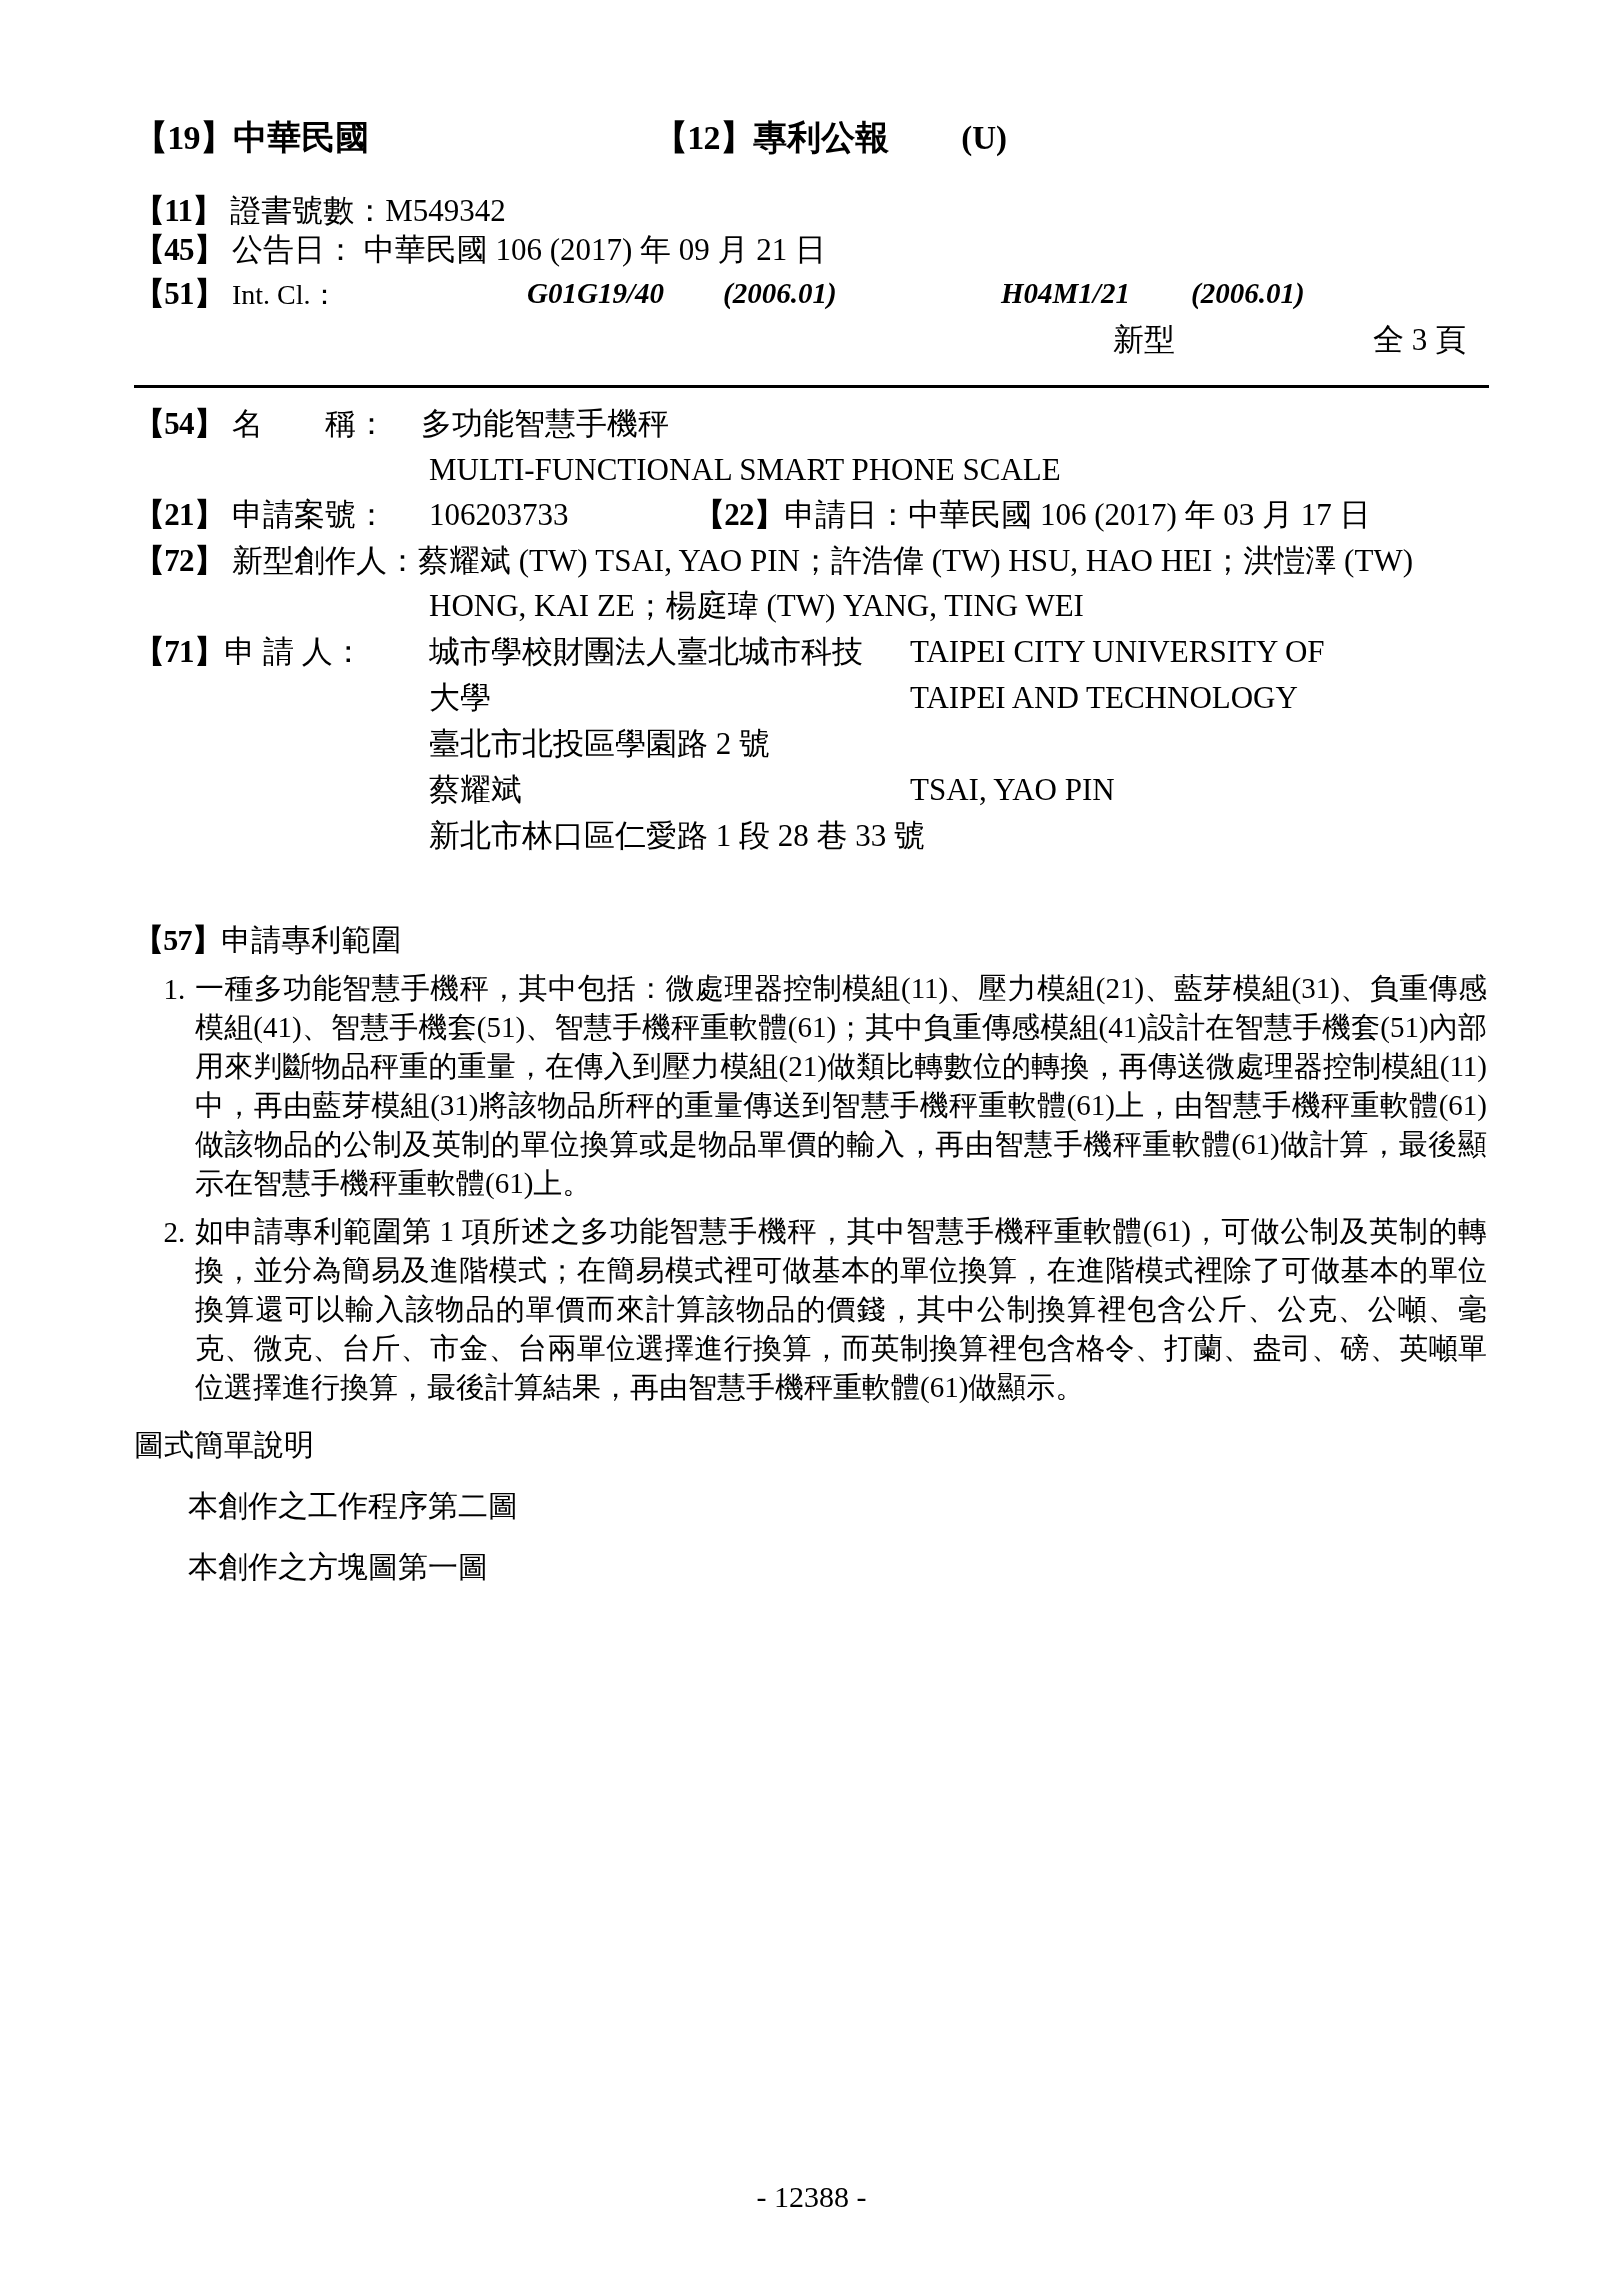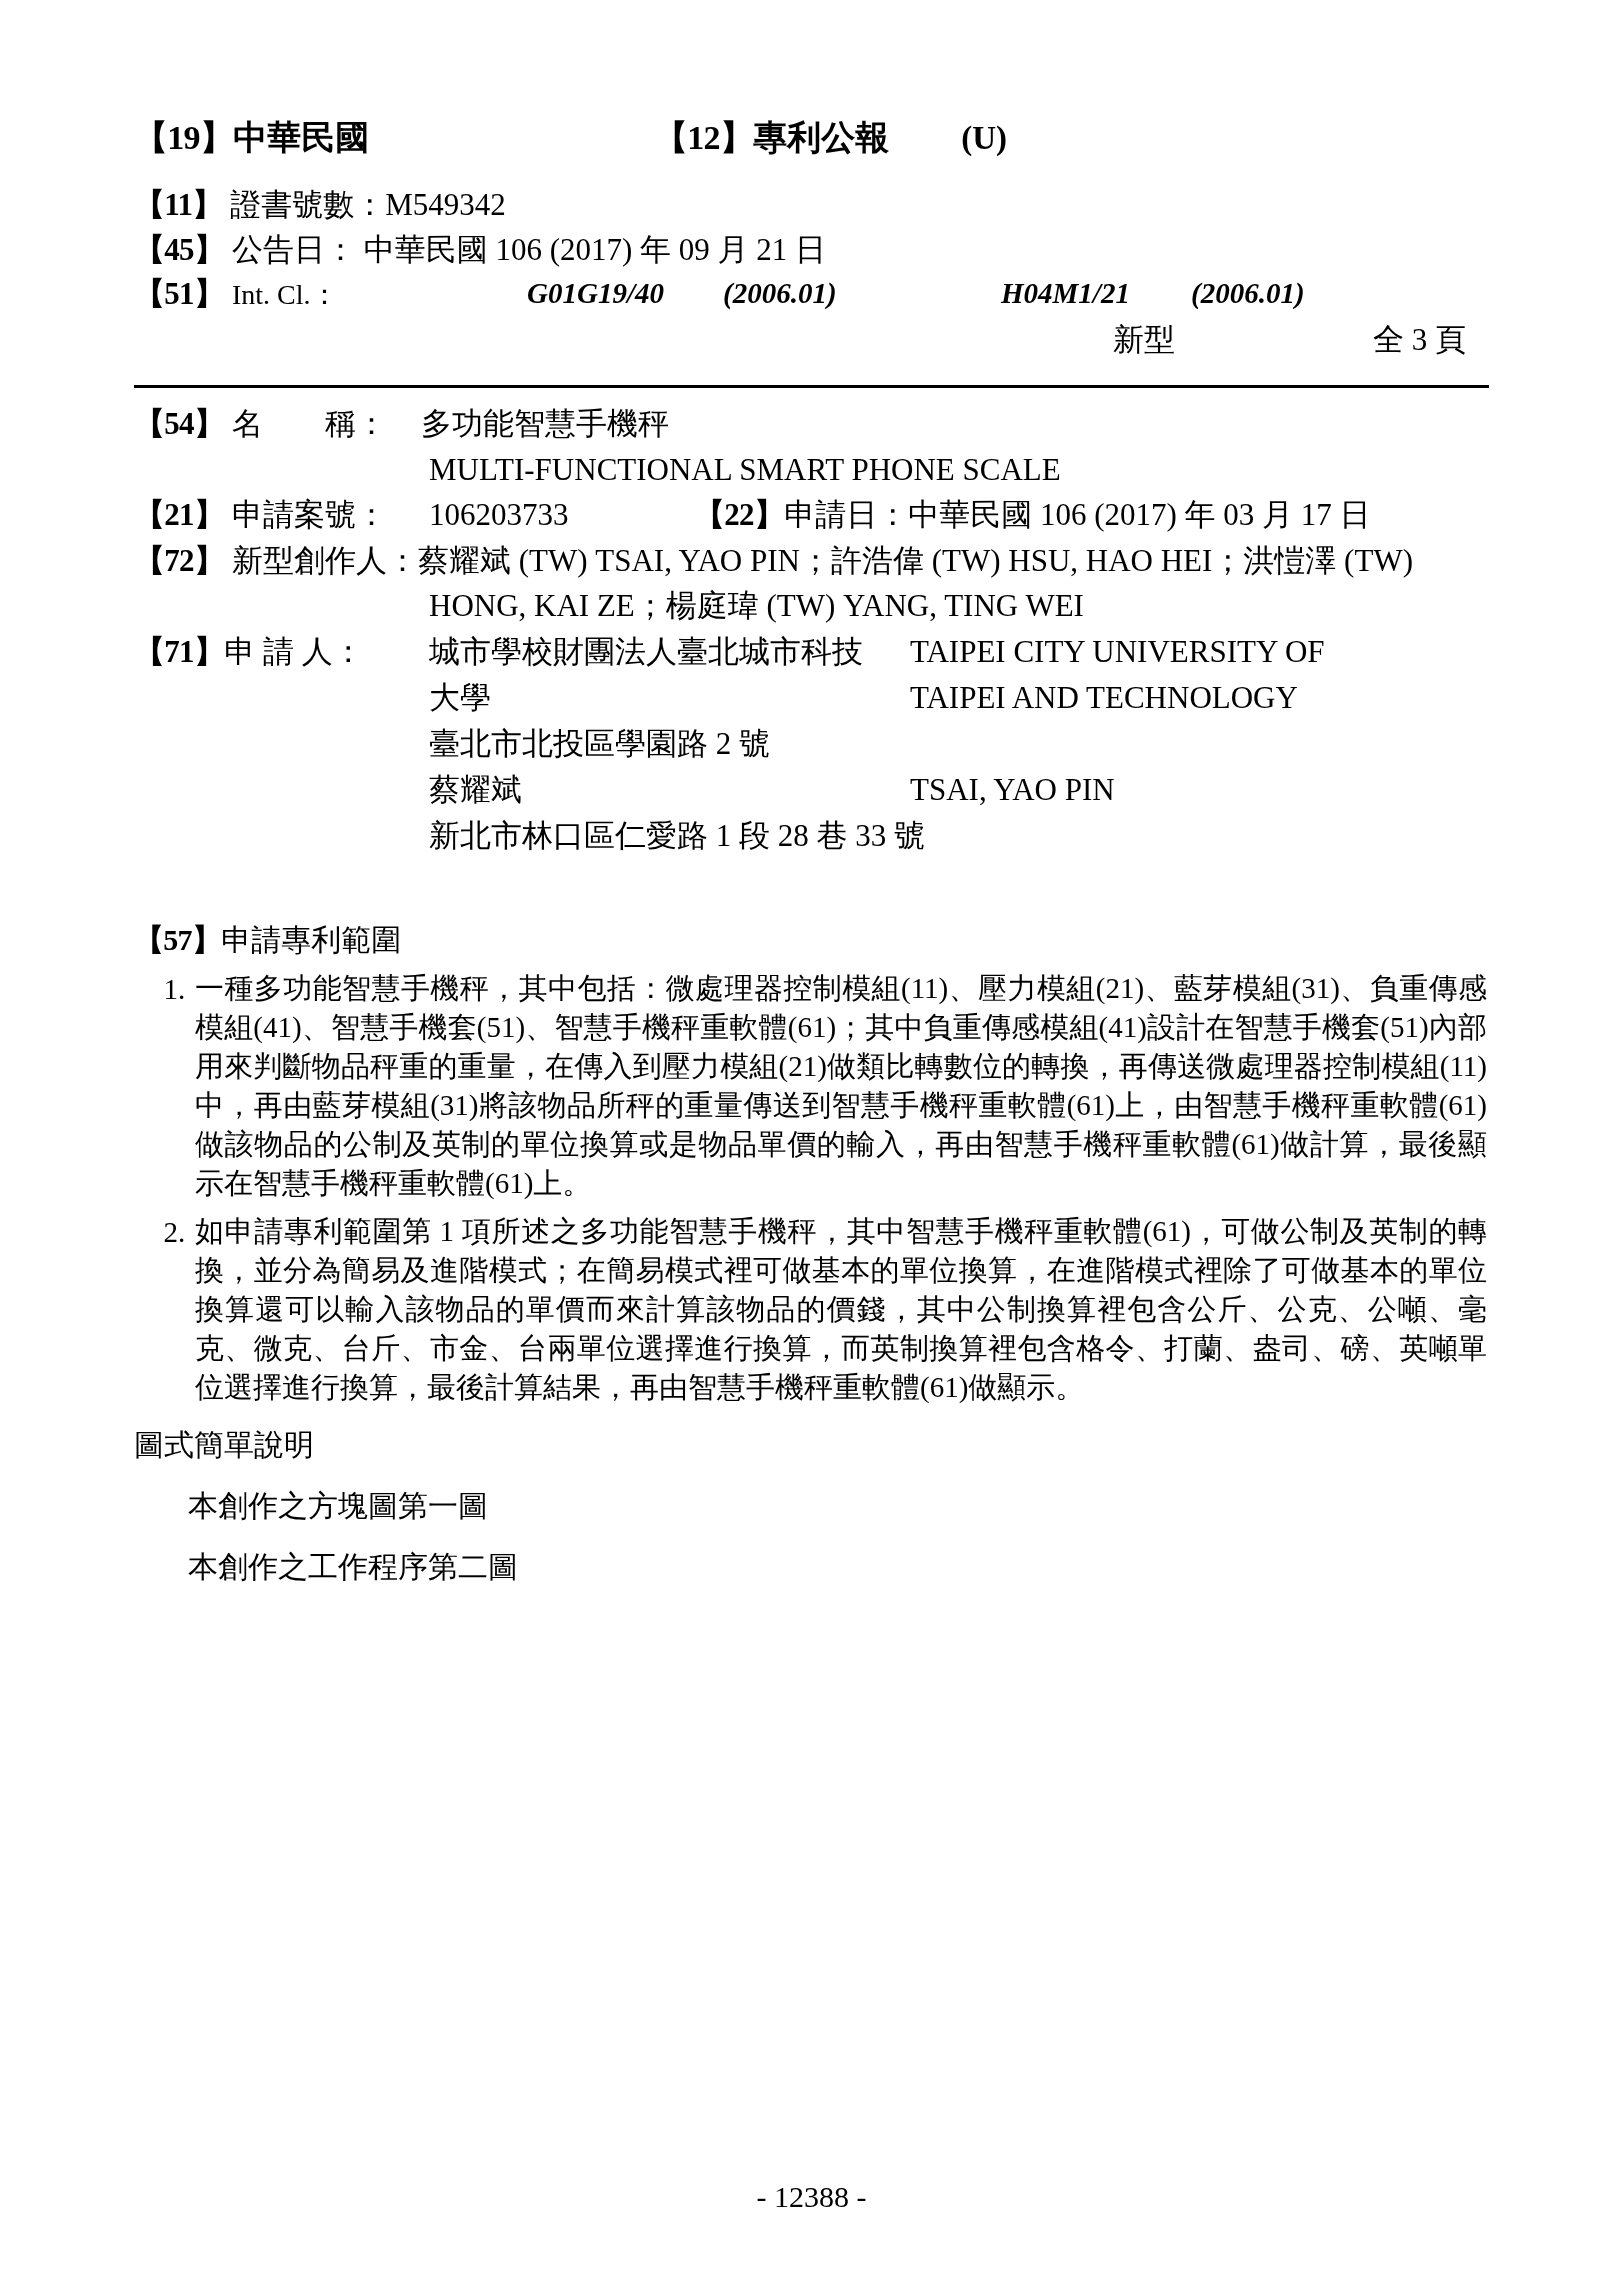--- a/index.html
+++ b/index.html
@@ -11,21 +11,21 @@
     -webkit-font-smoothing:antialiased;
   }
   .page{position:absolute;inset:0;}
   .row{position:absolute;left:134px;right:134px;white-space:nowrap;}
   .tag{font-weight:bold;letter-spacing:-0.7px;}
   
   .masthead{top:115px;font-size:34px;font-weight:bold;}
   .masthead .seg12{position:absolute;left:520px;top:0;}
   .masthead .kind{font-size:33px;margin-left:72px;}
   .info{font-size:31px;line-height:39px;}
-  .r11{top:185px;}
+  .r11{top:191px;}
   .r45{top:230px;}
   .r51{top:274px;}
   .intcl-label{font-size:28px;}
   .intcl-code{font-weight:bold;font-style:italic;font-size:29px;}
   .c-g01{position:absolute;left:393px;top:0;}
   .c-g01v{position:absolute;left:589px;top:0;}
   .c-h04{position:absolute;left:867px;top:0;}
   .c-h04v{position:absolute;left:1057px;top:0;}
   .rtype{top:319px;font-size:31px;}
   .rtype .ptype{position:absolute;left:979px;top:0;}
@@ -158,20 +158,20 @@
       <span class="num">1.</span>
       <span class="txt">一種多功能智慧手機秤，其中包括：微處理器控制模組(11)、壓力模組(21)、藍芽模組(31)、負重傳感模組(41)、智慧手機套(51)、智慧手機秤重軟體(61)；其中負重傳感模組(41)設計在智慧手機套(51)內部用來判斷物品秤重的重量，在傳入到壓力模組(21)做類比轉數位的轉換，再傳送微處理器控制模組(11)中，再由藍芽模組(31)將該物品所秤的重量傳送到智慧手機秤重軟體(61)上，由智慧手機秤重軟體(61)做該物品的公制及英制的單位換算或是物品單價的輸入，再由智慧手機秤重軟體(61)做計算，最後顯示在智慧手機秤重軟體(61)上。</span>
     </div>
 
     <div class="claim">
       <span class="num">2.</span>
       <span class="txt">如申請專利範圍第 1 項所述之多功能智慧手機秤，其中智慧手機秤重軟體(61)，可做公制及英制的轉換，並分為簡易及進階模式；在簡易模式裡可做基本的單位換算，在進階模式裡除了可做基本的單位換算還可以輸入該物品的單價而來計算該物品的價錢，其中公制換算裡包含公斤、公克、公噸、毫克、微克、台斤、市金、台兩單位選擇進行換算，而英制換算裡包含格令、打蘭、盎司、磅、英噸單位選擇進行換算，最後計算結果，再由智慧手機秤重軟體(61)做顯示。</span>
     </div>
 
     <div class="figures-title">圖式簡單說明</div>
+    <div class="figure-line">本創作之工作程序第二圖</div>
     <div class="figure-line">本創作之方塊圖第一圖</div>
-    <div class="figure-line">本創作之工作程序第二圖</div>
   </section>
 
   <div class="footer">- 12388 -</div>
 
 </div>
 
 
 </body></html>

